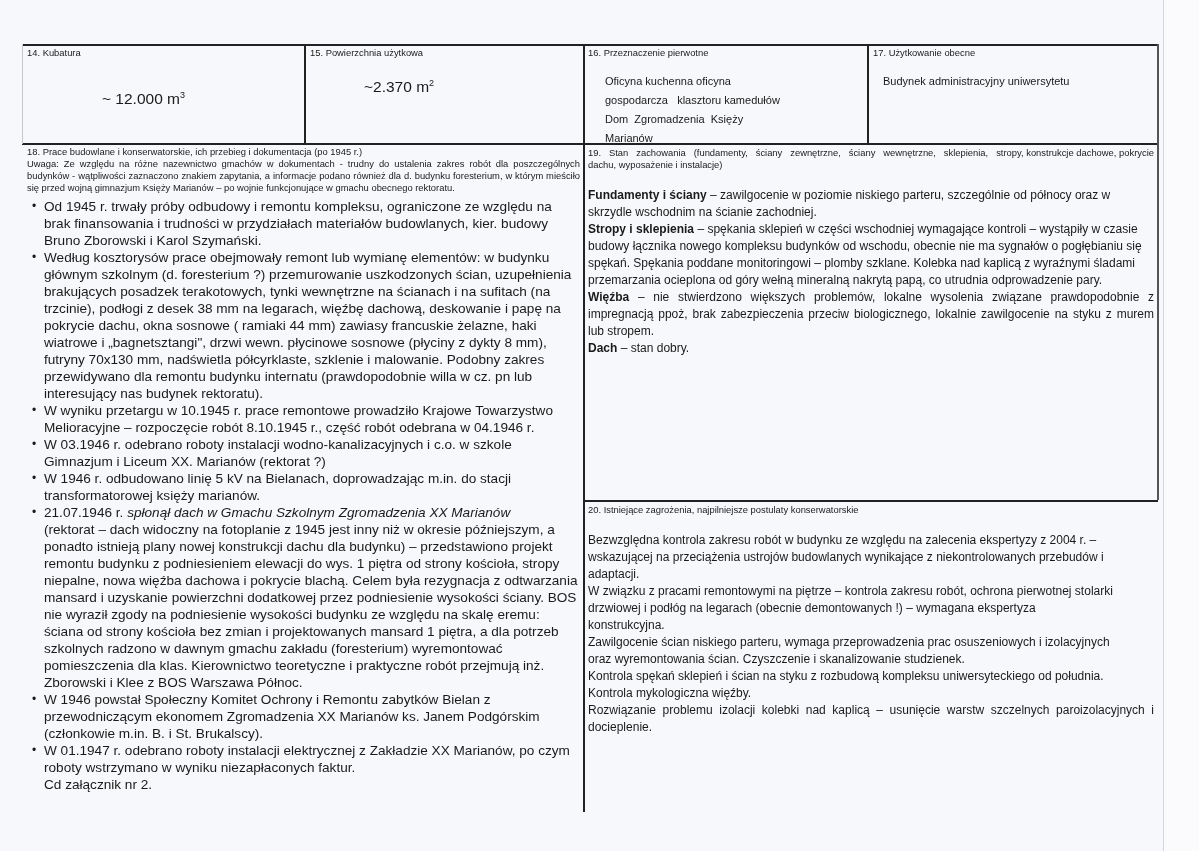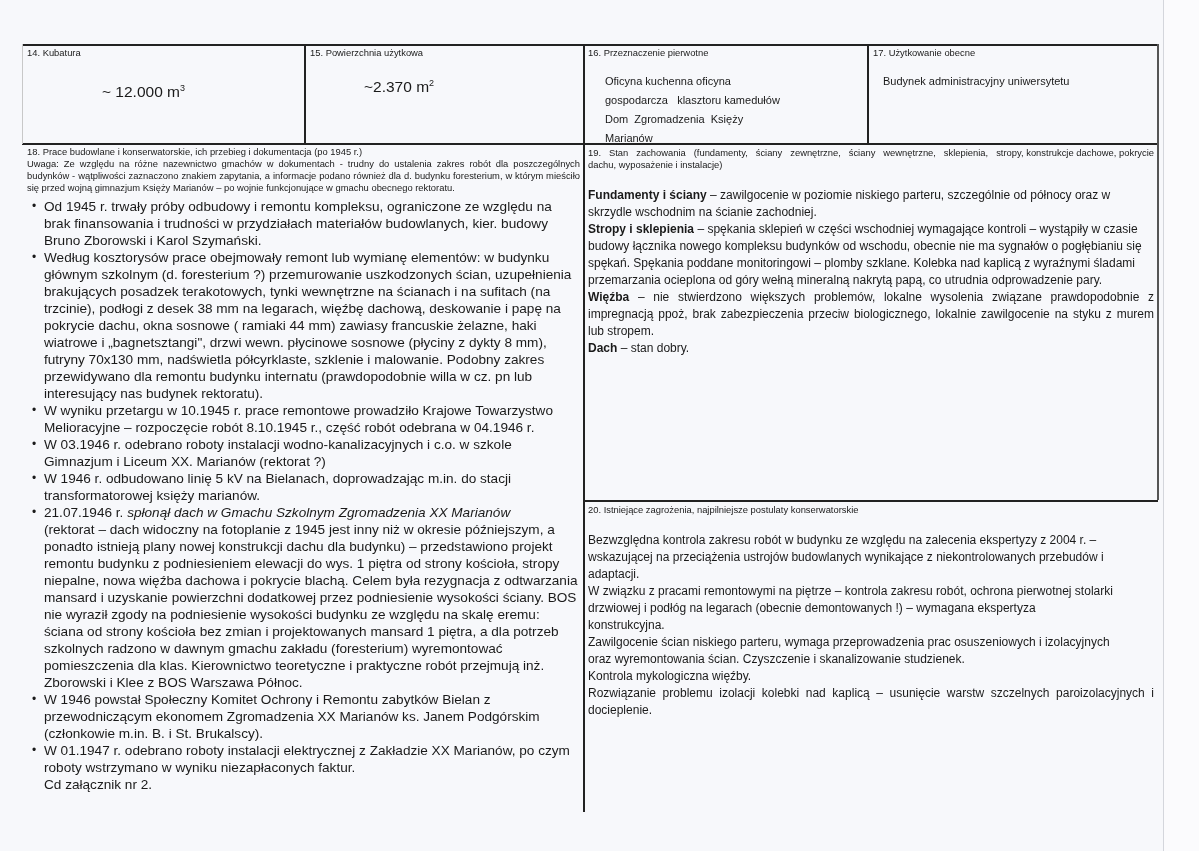--- a/index.html
+++ b/index.html
@@ -30,21 +30,21 @@
 <div class="hline" style="left:22px; top:143px; width:1136px;"></div>
 <div class="hline" style="left:583px; top:500px; width:575px;"></div>
 <div class="vline" style="left:304px; top:44px; height:100px;"></div>
 <div class="vline" style="left:583px; top:44px; height:768px;"></div>
 <div class="vline" style="left:867px; top:44px; height:100px;"></div>
 <div class="vline" style="left:1157px; top:44px; height:456px; background:#555;"></div>
 <div class="vline" style="left:22px; top:44px; height:100px; background:#c8c8c8; width:1px;"></div>
 
 <div class="cell" style="left:27px; top:47px; width:275px; height:95px;">
   <div class="label">14. Kubatura</div>
-  <div class="big" style="position:absolute; left:75px; top:32px;"><span>~ 12.000 m</span><sup>3</sup></div>
+  <div class="big" style="position:absolute; left:75px; top:39px;"><span>~ 12.000 m</span><sup>3</sup></div>
 </div>
 
 <div class="cell" style="left:310px; top:47px; width:270px; height:95px;">
   <div class="label">15. Powierzchnia użytkowa</div>
   <div class="big" style="position:absolute; left:54px; top:27px;"><span>~2.370  m</span><sup>2</sup></div>
 </div>
 
 <div class="cell" style="left:588px; top:47px; width:276px; height:108px;">
   <div class="label">16. Przeznaczenie pierwotne</div>
   <div class="val" style="position:absolute; left:17px; top:25px; width:260px;">
@@ -84,16 +84,17 @@
     <p class="para"><b>Dach</b><span> – stan dobry.</span></p>
   </div>
 </div>
 
 <div class="cell" style="left:588px; top:504px; width:566px; height:300px;">
   <div class="label">20. Istniejące zagrożenia, najpilniejsze postulaty konserwatorskie</div>
   <div class="body13" style="margin-top:16px;">
     <p class="para" style="padding-right:40px;">Bezwzględna kontrola zakresu robót w budynku ze względu na zalecenia ekspertyzy z 2004 r. – wskazującej na przeciążenia ustrojów budowlanych wynikające z niekontrolowanych przebudów i adaptacji.</p>
     <p class="para" style="padding-right:40px;">W związku z pracami remontowymi na piętrze – kontrola zakresu robót, ochrona pierwotnej stolarki drzwiowej i podłóg na legarach (obecnie demontowanych !) – wymagana ekspertyza konstrukcyjna.</p>
     <p class="para" style="padding-right:20px;">Zawilgocenie ścian niskiego parteru, wymaga przeprowadzenia prac osuszeniowych i izolacyjnych oraz wyremontowania ścian.  Czyszczenie i skanalizowanie studzienek.</p>
+    <p class="para just">Kontrola spękań sklepień i ścian na styku z rozbudową kompleksu uniwersyteckiego od południa.</p>
     <p class="para">Kontrola mykologiczna więźby.</p>
     <p class="para just">Rozwiązanie problemu izolacji kolebki nad kaplicą – usunięcie warstw szczelnych paroizolacyjnych i docieplenie.</p>
   </div>
 </div>
 
 </body></html>

